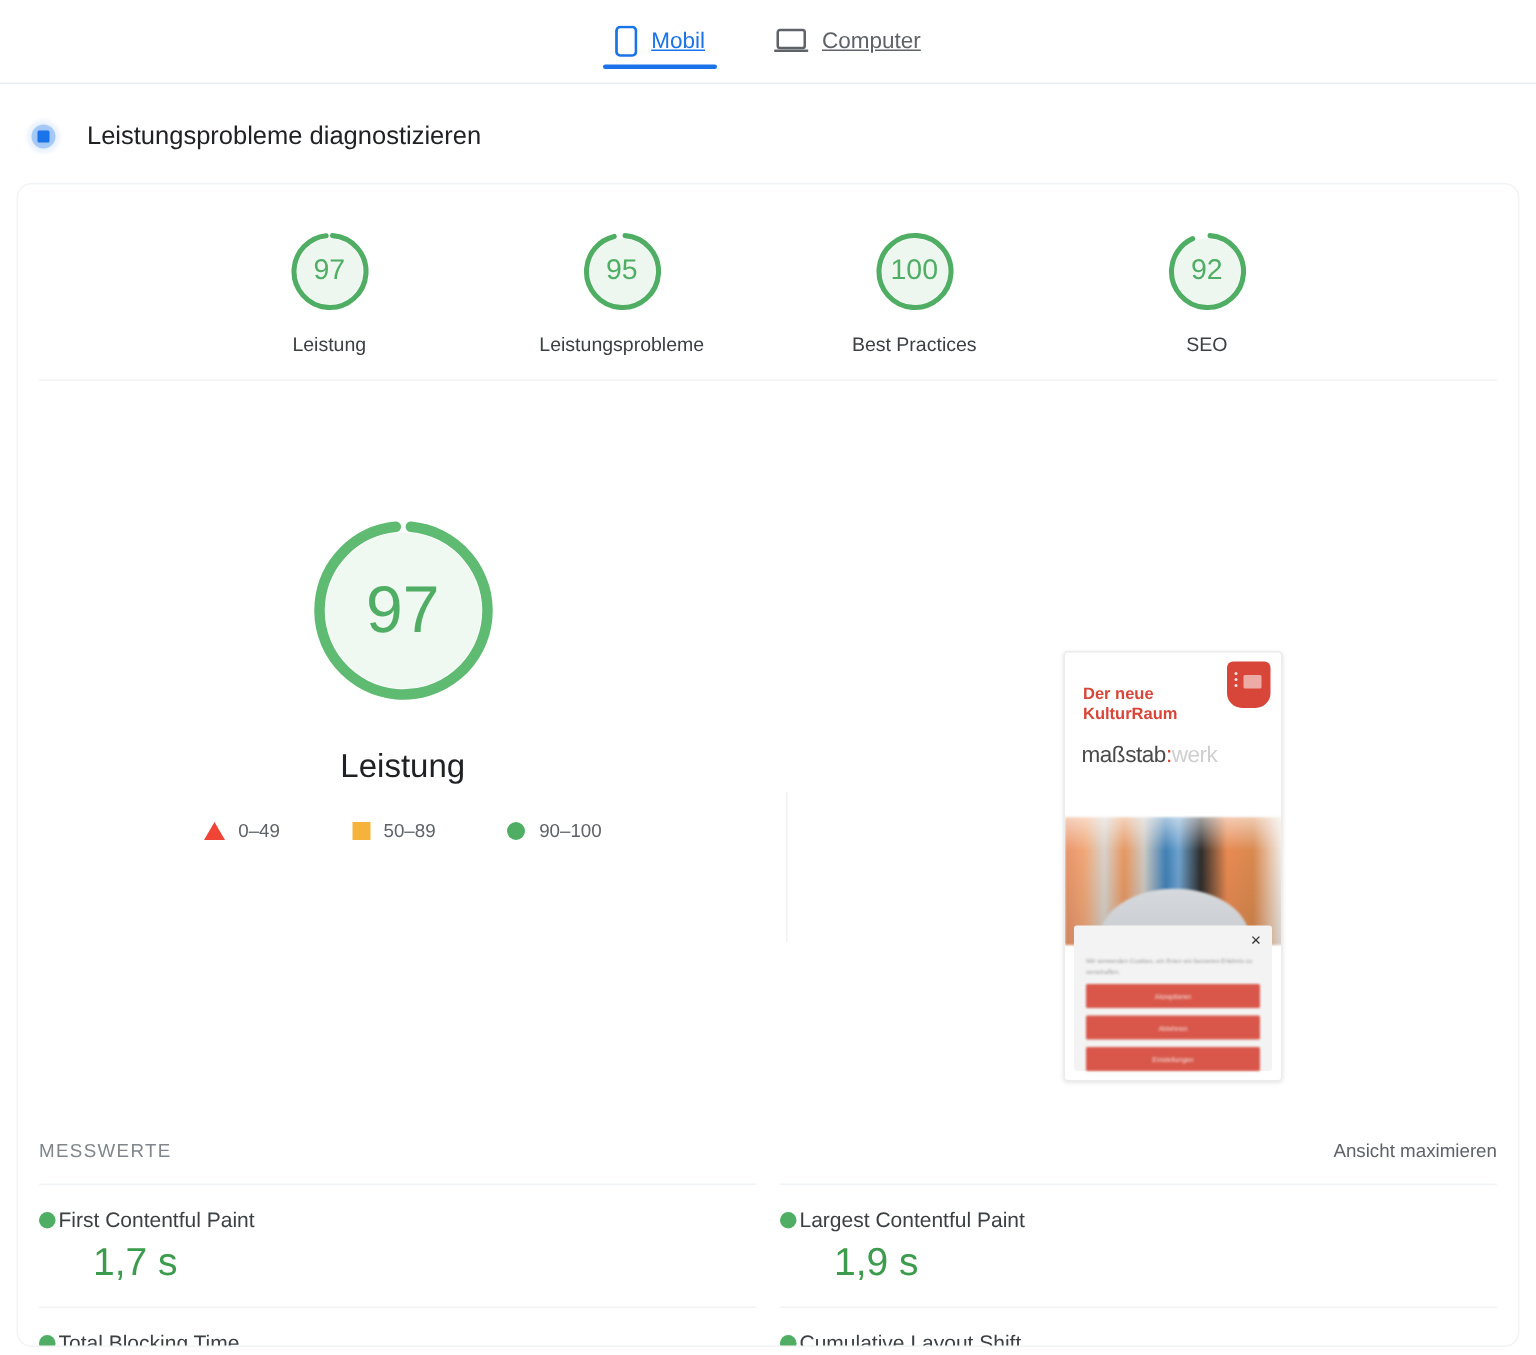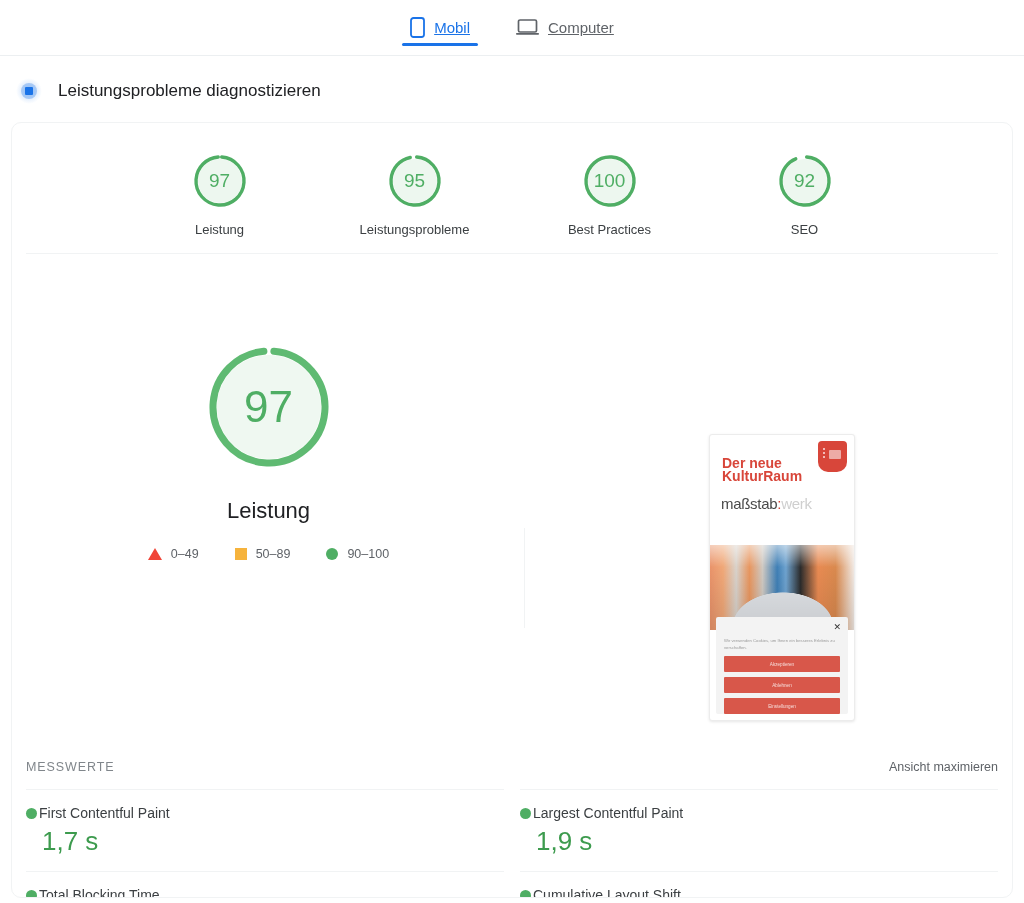--- a/index.html
+++ b/index.html
@@ -112,21 +112,21 @@
   }
   .score-name { margin-top: 29px; font-size: 22px; color: #202124; }
   .score-desc {
     margin-top: 15px; width: 430px; text-align: center;
     font-size: 13.5px; line-height: 21px; color: #5f6368;
   }
   .score-desc a { color: #1a73e8; text-decoration: none; }
 
   .legend {
     margin-top: 23px;
-    display: flex; align-items: center; gap: 36px;
+    display: flex; align-items: center; gap: 48px;
     font-size: 12.5px; color: #5f6368;
   }
   .legend-item { display: flex; align-items: center; gap: 9px; }
   .tri {
     width: 0; height: 0;
     border-left: 7px solid transparent;
     border-right: 7px solid transparent;
     border-bottom: 12px solid #f04437;
   }
   .sq { width: 12px; height: 12px; background: #f6b33c; }
@@ -159,21 +159,21 @@
     background: rgba(255,255,255,0.85);
     box-shadow: 0 4px 0 rgba(255,255,255,0.85), 0 8px 0 rgba(255,255,255,0.85);
   }
   .shot-badge b {
     position: absolute; left: 11px; top: 9px; width: 12px; height: 9px;
     background: rgba(255,255,255,0.55);
     border-radius: 1px;
   }
   .shot-head {
     position: absolute; left: 12px; top: 22px;
-    font-size: 14px; font-weight: bold; line-height: 13px;
+    font-size: 11px; font-weight: bold; line-height: 13px;
     color: #d8463a;
   }
   .shot-logo {
     position: absolute; left: 11px; top: 60px;
     font-size: 15px; font-weight: normal; letter-spacing: -0.3px;
   }
   .shot-logo .dark { color: #4a4a4a; }
   .shot-logo .colon { color: #d8463a; }
   .shot-logo .ghost { color: #cfcfcf; }
   .shot-photo {
@@ -232,21 +232,21 @@
   .mcol { flex: 1; }
   .mrow {
     border-top: 1px solid #f1f3f4;
     padding: 15px 0 14px 0;
     min-height: 76px;
   }
   .mrow:last-child { border-bottom: 1px solid #f1f3f4; }
   .mrow-head { display: flex; align-items: center; gap: 2px; }
   .mdot { width: 11px; height: 11px; border-radius: 50%; background: #4fae64; flex: none; }
   .mname { font-size: 14px; color: #3c4043; }
-  .mval { margin-top: 5px; margin-left: 16px; font-size: 26px; color: #3d9b4e; }
+  .mval { margin-top: 5px; margin-left: 36px; font-size: 26px; color: #3d9b4e; }
 </style>
 </head>
 <body>
 
 <div class="tabs">
   <div class="tab active">
     <span>
       <svg width="15" height="21" viewBox="0 0 15 21">
         <rect x="1" y="1" width="13" height="19" rx="2.5" fill="none" stroke="#1a73e8" stroke-width="1.8"></rect>
       </svg>

